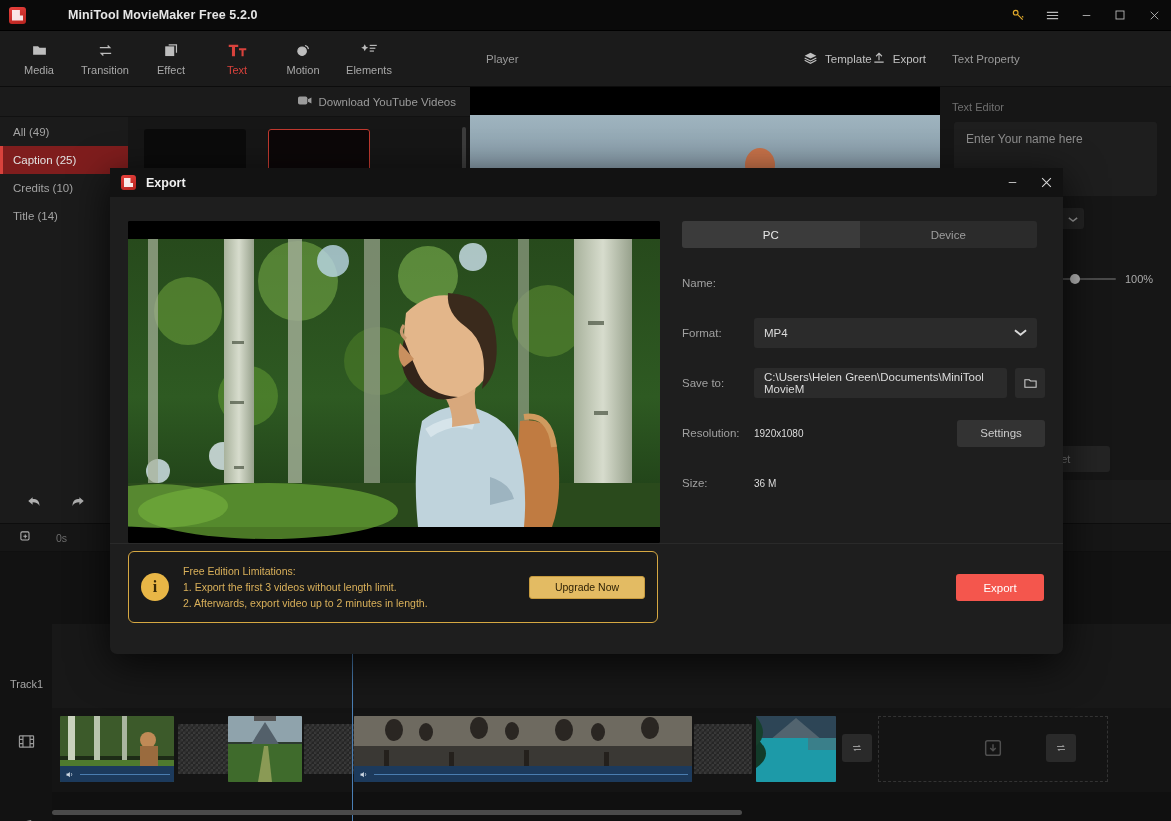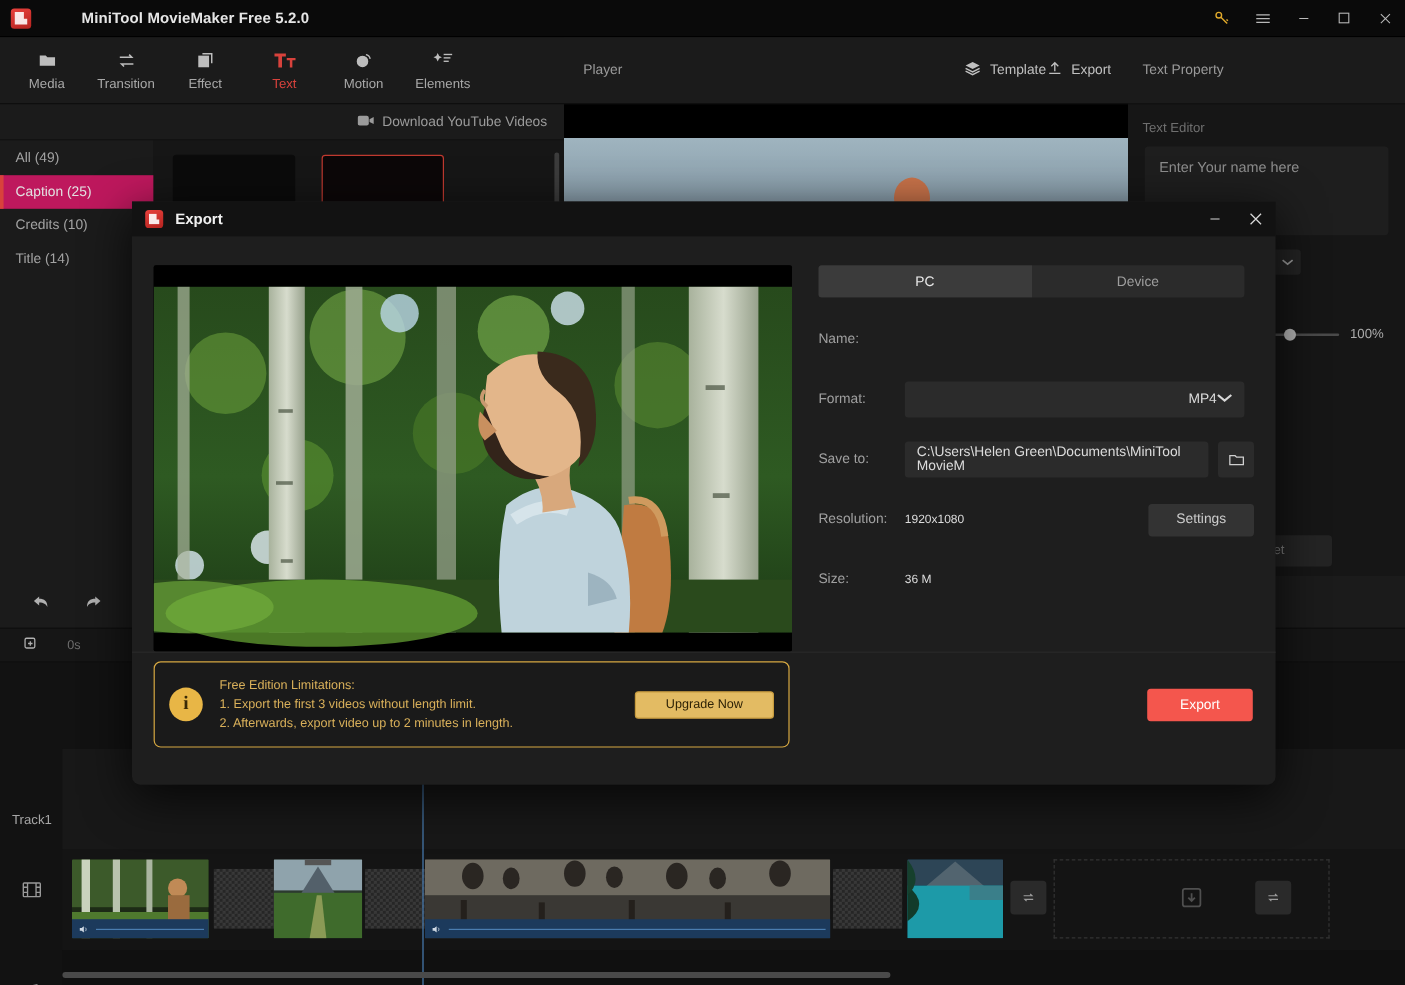--- a/index.html
+++ b/index.html
@@ -56,21 +56,21 @@
     height:30px; display:flex; align-items:center; justify-content:flex-end;
     padding-right:14px; gap:7px; font-size:11.5px; color:#9b9b9b;
     border-bottom:1px solid #111; background:#1b1b1b;
   }
   .lib-body { display:flex; height:363px; }
   .cat-list { width:128px; background:#1b1b1b; padding-top:1px; }
   .cat {
     height:28px; display:flex; align-items:center; padding-left:13px;
     font-size:11.5px; color:#a3a3a3; position:relative;
   }
-  .cat.active { background:#be185d; color:#e2e2e2; }
+  .cat.active { background:#7f1d1d; color:#e2e2e2; }
   .cat.active::before {
     content:""; position:absolute; left:0; top:0; bottom:0; width:3px; background:#d8423c;
   }
   .assets { flex:1; background:#161616; padding:12px 0 0 16px; position:relative; }
   .asset-row { display:flex; gap:22px; }
   .asset {
     width:102px; height:58px; background:#0b0b0b; border-radius:3px; position:relative;
     overflow:hidden;
   }
   .asset.sel { border:1px solid #c0392f; background:#0c0708; }
@@ -204,21 +204,21 @@
     flex:1; display:flex; align-items:center; justify-content:center;
     font-size:11.5px; color:#9e9e9e;
   }
   .seg-item.active { background:#3b3b3b; color:#e8e8e8; }
   .frow { display:flex; align-items:center; height:30px; margin-top:20px; }
   .flabel { width:72px; font-size:11.5px; color:#a0a0a0; flex:none; }
   .finput {
     width:283px; height:30px; background:#2b2b2b; border-radius:3px;
     display:flex; align-items:center; padding:0 10px; font-size:11.5px; color:#dcdcdc;
   }
-  .finput.sel { justify-content:flex-end; }
+  .finput.sel { justify-content:space-between; }
   .finput.path { width:253px; }
   .folder-btn {
     width:30px; height:30px; margin-left:8px; background:#2b2b2b; border-radius:3px;
     display:flex; align-items:center; justify-content:center; color:#d0d0d0;
   }
   .fvalue { font-size:10px; color:#dcdcdc; }
   .settings-btn {
     margin-left:auto; width:88px; height:27px; background:#333; border-radius:3px;
     display:flex; align-items:center; justify-content:center; font-size:11.5px; color:#ccc;
   }

